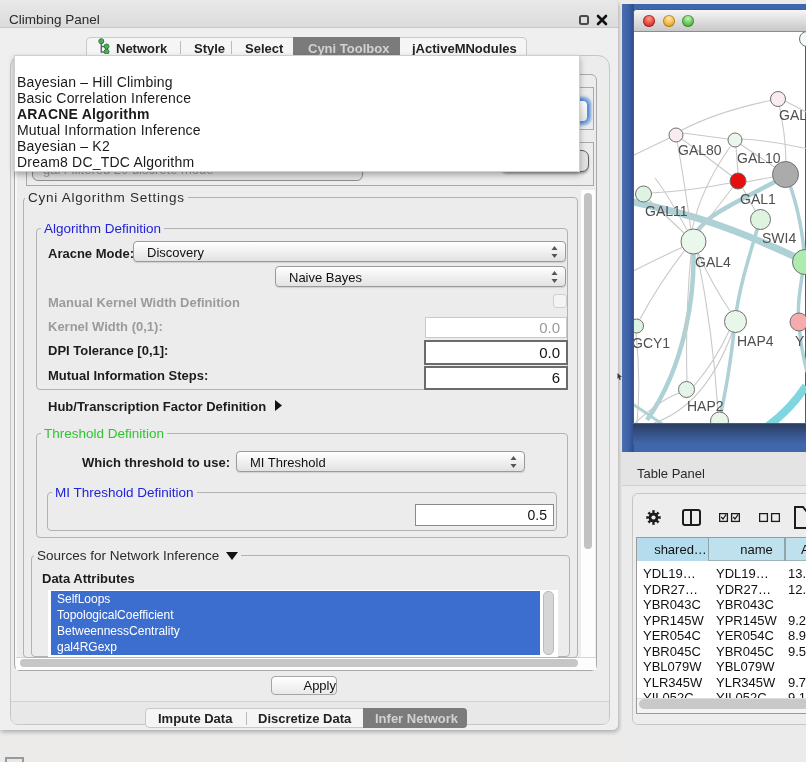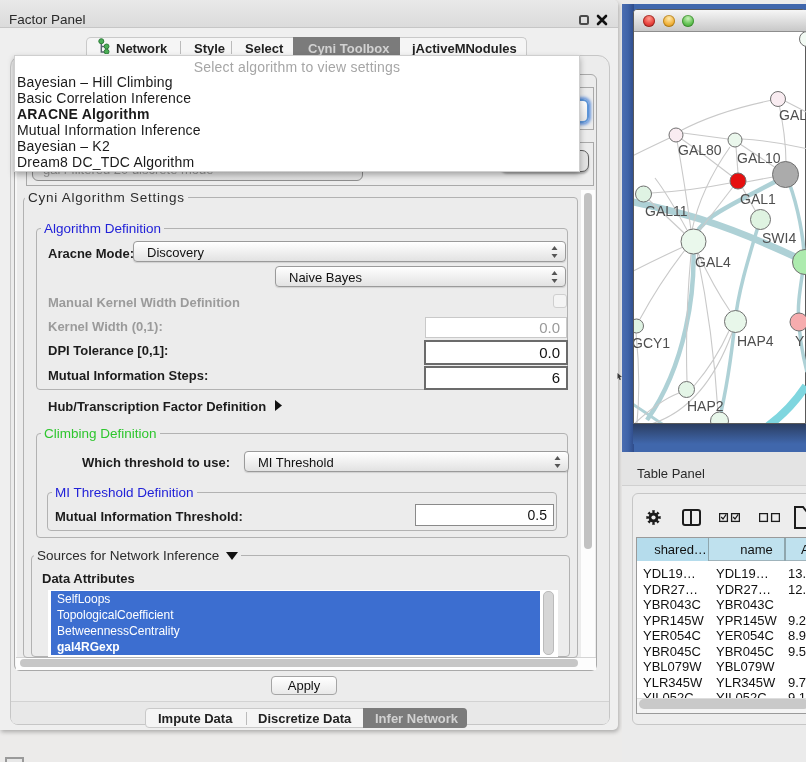--- a/index.html
+++ b/index.html
@@ -20,21 +20,21 @@
 <body>
 <div id="stage">
 <div class="abs" style="left:2px;top:0;width:1px;height:2px;background:#555;"></div>
 
 <div class="abs" style="left:0;top:4;width:618px;height:730px;background:#efefef;border-radius:0 5px 5px 0;box-shadow:1px 2px 4px rgba(0,0,0,0.28);"></div>
 
 <div class="abs" style="left:0;top:5;width:618px;height:28px;background:linear-gradient(#e9e9e9,#dbdbdb);border-bottom:1px solid #c6c6c6;border-radius:0 5px 0 0;"></div>
 
 <div class="abs" style="left:10px;top:55px;width:600px;height:670px;background:#ececec;border:1px solid #c6c6c6;border-radius:12px 12px 8px 8px;"></div>
 <div class="abs" style="left:11px;top:701px;width:598px;height:23px;background:#e8e8e8;border-top:1px solid #d2d2d2;border-radius:0 0 6px 6px;"></div>
-<div class="abs" style="left:9px;top:12px;font-size:13.5px;color:#2a2a2a;">Factor Panel</div>
+<div class="abs" style="left:9px;top:12px;font-size:13.5px;color:#2a2a2a;">Climbing Panel</div>
 
 <div class="abs" style="left:579px;top:15px;width:10px;height:10px;border:2px solid #4a4a4a;border-radius:2.5px;"></div>
 
 <svg class="abs" style="left:596px;top:14px;" width="12" height="12" viewBox="0 0 12 12">
       <path d="M2 2 L10 10 M10 2 L2 10" stroke="#111" stroke-width="2.6" stroke-linecap="round"></path>
     </svg>
 
 <div class="abs" style="left:86px;top:37px;width:441px;height:21px;background:#f5f5f5;border:1px solid #c9c9c9;border-bottom:none;border-radius:5px 5px 0 0;"></div>
 <div class="abs" style="left:293px;top:37px;width:107px;height:21px;background:#7b7b7b;"></div>
 <div class="abs" style="left:180px;top:41px;width:1px;height:13px;background:#bbb;"></div>
@@ -102,61 +102,59 @@
 
 <div class="lbl" style="left:48px;top:368px;">Mutual Information Steps:</div>
 <div class="field" style="left:424px;top:366px;width:144px;height:24px;border:2px solid #6b6b6b;font-size:15px;line-height:20px;">6</div>
 
 <div class="abs" style="left:48px;top:399px;font-size:13px;font-weight:bold;color:#1c1c1c;">Hub/Transcription Factor Definition</div>
 <svg class="abs" style="left:273px;top:399px;" width="11" height="13" viewBox="0 0 11 13">
       <path d="M2 1 L9 6.5 L2 12 Z" fill="#111"></path>
     </svg>
 
 <div class="grp" style="left:36px;top:433px;width:532px;height:105px;"></div>
-<div class="grptitle" style="left:41px;top:426px;color:#2ec62e;">Climbing Definition</div>
+<div class="grptitle" style="left:41px;top:426px;color:#2ec62e;">Threshold Definition</div>
 
 <div class="lbl" style="left:82px;top:455px;">Which threshold to use:</div>
-<div class="combo" style="left:236px;top:451px;width:325px;height:21px;margin-left:8px;">
+<div class="combo" style="left:236px;top:451px;width:289px;height:21px;">
       <span class="ct">MI Threshold</span>
  <svg class="arrows" viewBox="0 0 7 12">
         <path d="M3.5 0 L6.5 4 L0.5 4 Z" fill="#555"></path>
         <path d="M3.5 12 L6.5 8 L0.5 8 Z" fill="#555"></path>
       </svg>
     </div>
 
 <div class="grp" style="left:47px;top:492px;width:510px;height:39px;"></div>
 <div class="grptitle" style="left:52px;top:485px;color:#2222d8;">MI Threshold Definition</div>
 
-<div class="lbl" style="left:55px;top:509px;">Mutual Information Threshold:</div>
 <div class="field" style="left:415px;top:504px;width:139px;height:22px;border:1px solid #8a8a8a;font-size:14px;line-height:20px;">0.5</div>
 
 <div class="grp" style="left:31px;top:555px;width:539px;height:102px;"></div>
 <div class="grptitle" style="left:34px;top:548px;">Sources for Network Inference <span style="display:inline-block;width:0;height:0;border-left:6px solid transparent;border-right:6px solid transparent;border-top:8px solid #111;vertical-align:middle;margin-left:3px;"></span></div>
 
 <div class="lbl" style="left:42px;top:571px;">Data Attributes</div>
 
 <div class="abs" style="left:48px;top:590px;width:510px;height:67px;background:#fff;"></div>
 <div class="abs" style="left:51px;top:591px;width:489px;height:64px;background:#3c6ed0;"></div>
 <div class="abs" style="left:57px;top:592px;font-size:12px;color:#fff;">SelfLoops</div>
 <div class="abs" style="left:57px;top:608px;font-size:12px;color:#fff;">TopologicalCoefficient</div>
 <div class="abs" style="left:57px;top:624px;font-size:12px;color:#fff;">BetweennessCentrality</div>
-<div class="abs" style="left:57px;top:640px;font-size:12px;color:#fff;font-weight:bold;">gal4RGexp</div>
+<div class="abs" style="left:57px;top:640px;font-size:12px;color:#fff;">gal4RGexp</div>
 <div class="abs" style="left:543px;top:591px;width:11px;height:64px;background:#d6d6d6;border-radius:5px;border:1px solid #bbb;"></div>
 
-<div class="abs" style="left:271px;top:676px;width:66px;height:19px;background:linear-gradient(#ffffff,#e9e9e9);border:1px solid #a5a5a5;border-radius:4px;text-align:center;font-size:13px;color:#111;line-height:18px;">Apply</div>
+<div class="abs" style="left:271px;top:676px;width:66px;height:19px;background:linear-gradient(#ffffff,#e9e9e9);border:1px solid #a5a5a5;border-radius:4px;text-align:right;font-size:13px;color:#111;line-height:18px;">Apply</div>
 
 <div class="abs" style="left:145px;top:708px;width:322px;height:20px;background:#f5f5f5;border:1px solid #c9c9c9;border-radius:4px;"></div>
 <div class="abs" style="left:363px;top:708px;width:104px;height:20px;background:#7b7b7b;border-radius:0 4px 4px 0;"></div>
 <div class="abs" style="left:246px;top:712px;width:1px;height:13px;background:#bbb;"></div>
 <div class="abs" style="left:158px;top:711px;font-size:13px;font-weight:bold;color:#222;">Impute Data</div>
 <div class="abs" style="left:258px;top:711px;font-size:13px;font-weight:bold;color:#222;">Discretize Data</div>
 <div class="abs" style="left:375px;top:711px;font-size:13px;font-weight:bold;color:#d2d2d2;">Infer Network</div>
 
 <div class="abs" style="left:14px;top:55px;width:566px;height:117px;background:#fff;border:1px solid #cfcfcf;box-shadow:0 3px 6px rgba(0,0,0,0.3);"></div>
-<div class="abs" style="left:14px;top:59px;width:566px;height:15px;text-align:center;font-size:14px;letter-spacing:0.2px;color:#a6a6a6;">Select algorithm to view settings</div>
 <div class="pitem" style="top:90px;">Basic Correlation Inference</div>
 <div class="pitem" style="top:74px;">Bayesian – Hill Climbing</div>
 <div class="pitem" style="top:106px;font-weight:bold;">ARACNE Algorithm</div>
 <div class="pitem" style="top:122px;">Mutual Information Inference</div>
 <div class="pitem" style="top:138px;">Bayesian – K2</div>
 <div class="pitem" style="top:154px;">Dream8 DC_TDC Algorithm</div>
 
 <svg class="abs" style="left:616px;top:372px;" width="8" height="9" viewBox="0 0 8 9">
       <path d="M1.5 7 L1.5 1 L6 5 L3.8 5.2 L5 7.5 L3.6 8 L2.6 5.8 Z" fill="#3a3a3a"></path>
     </svg>

